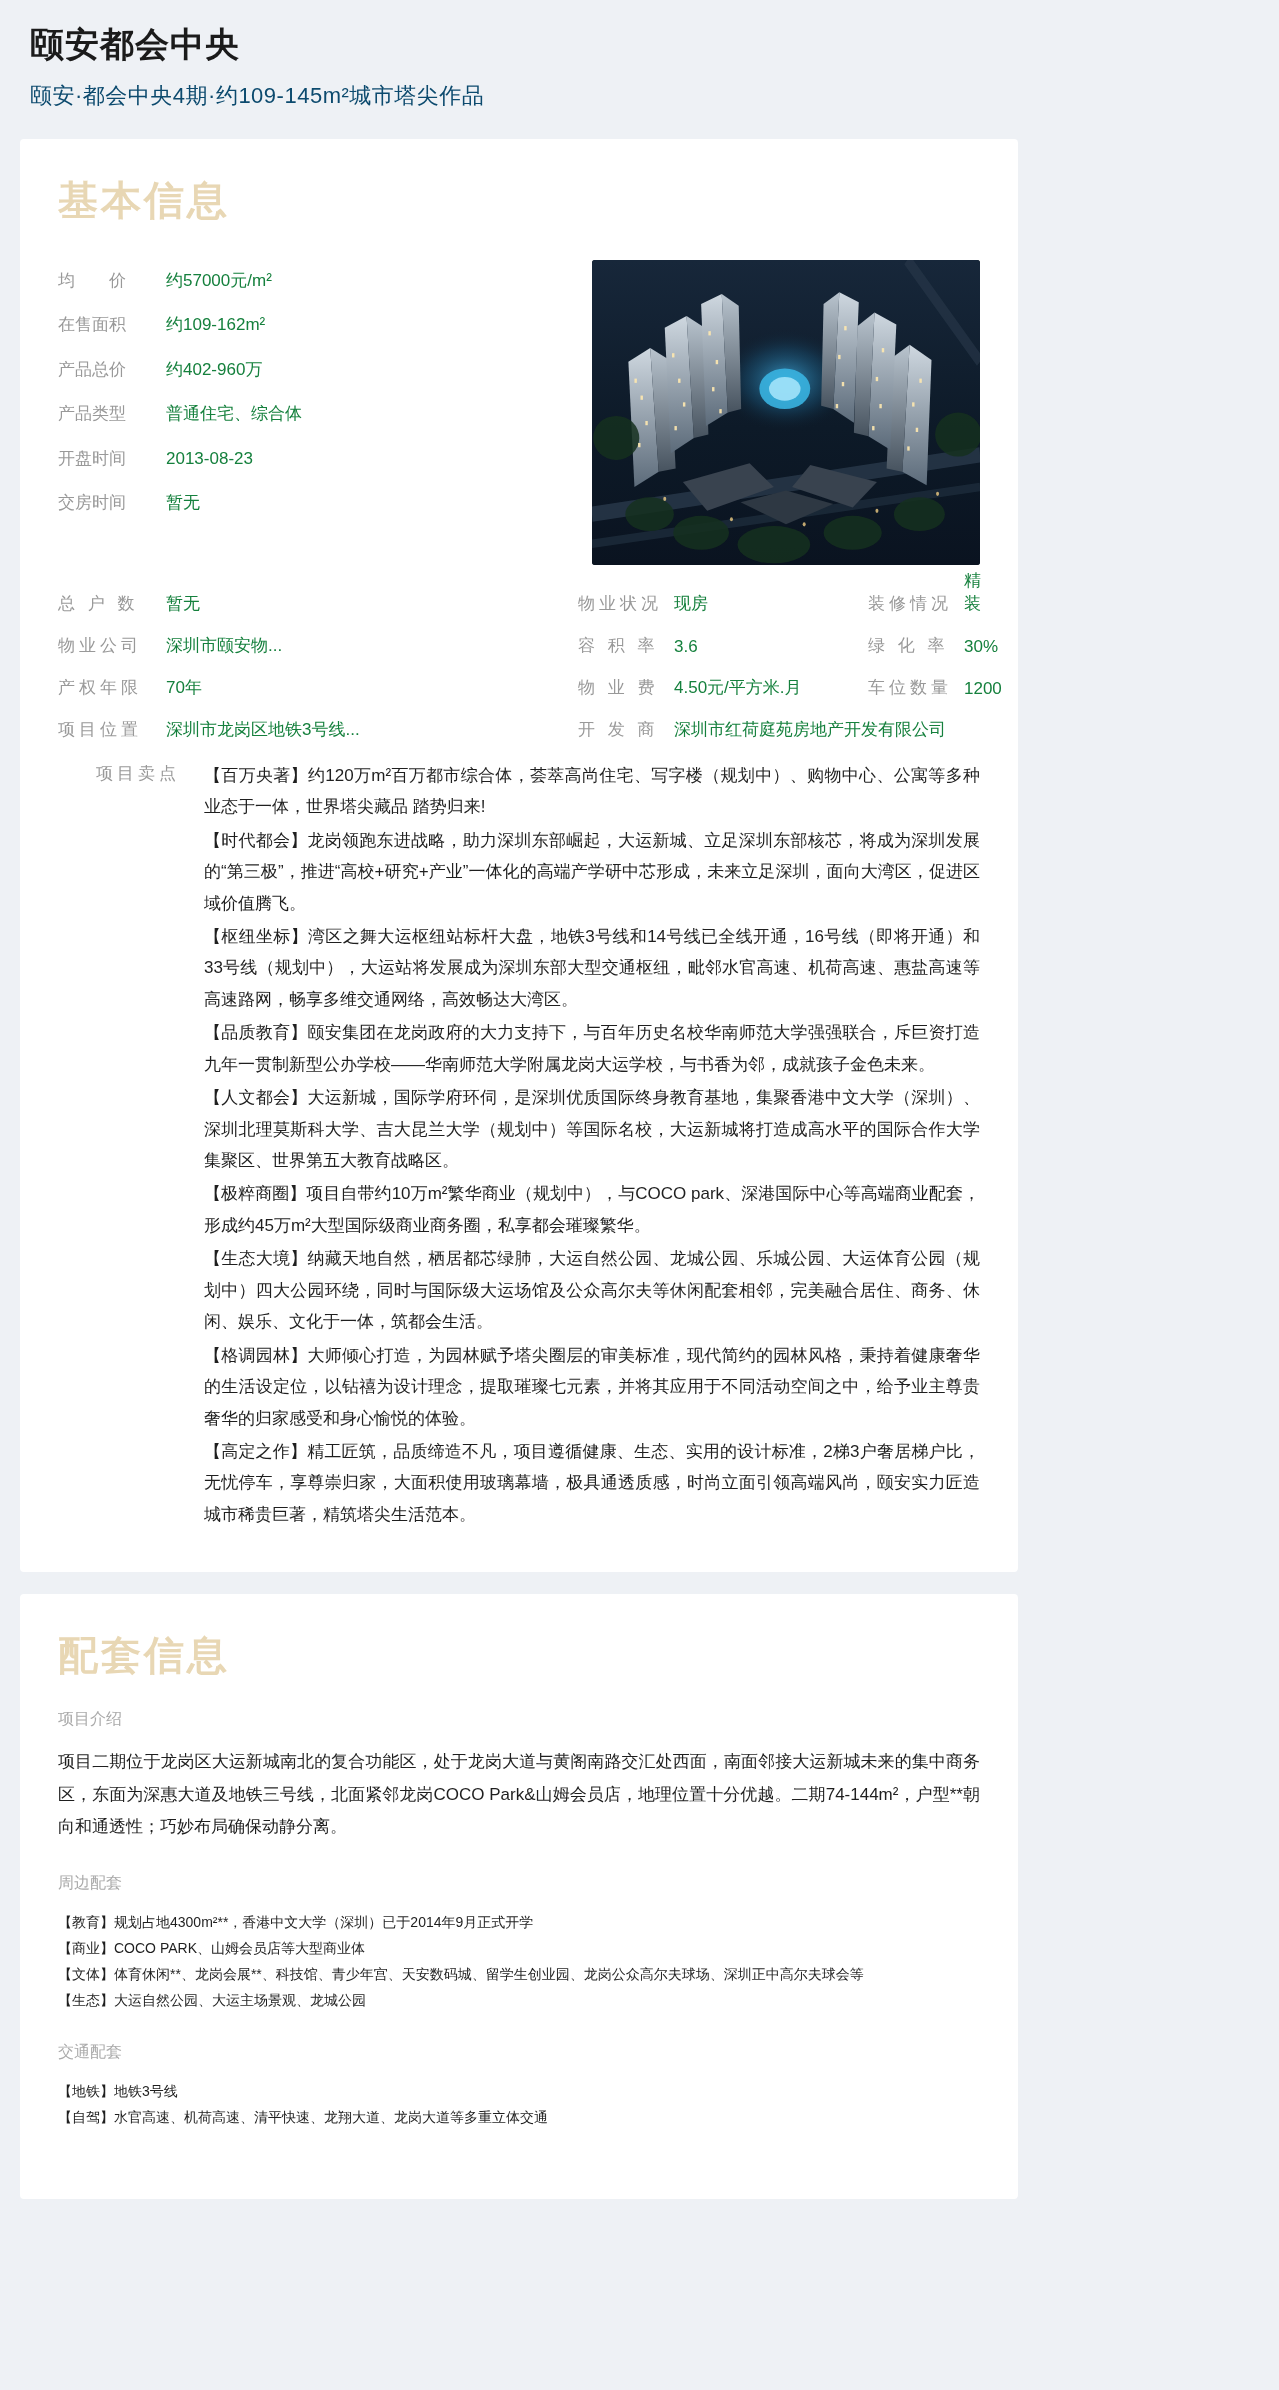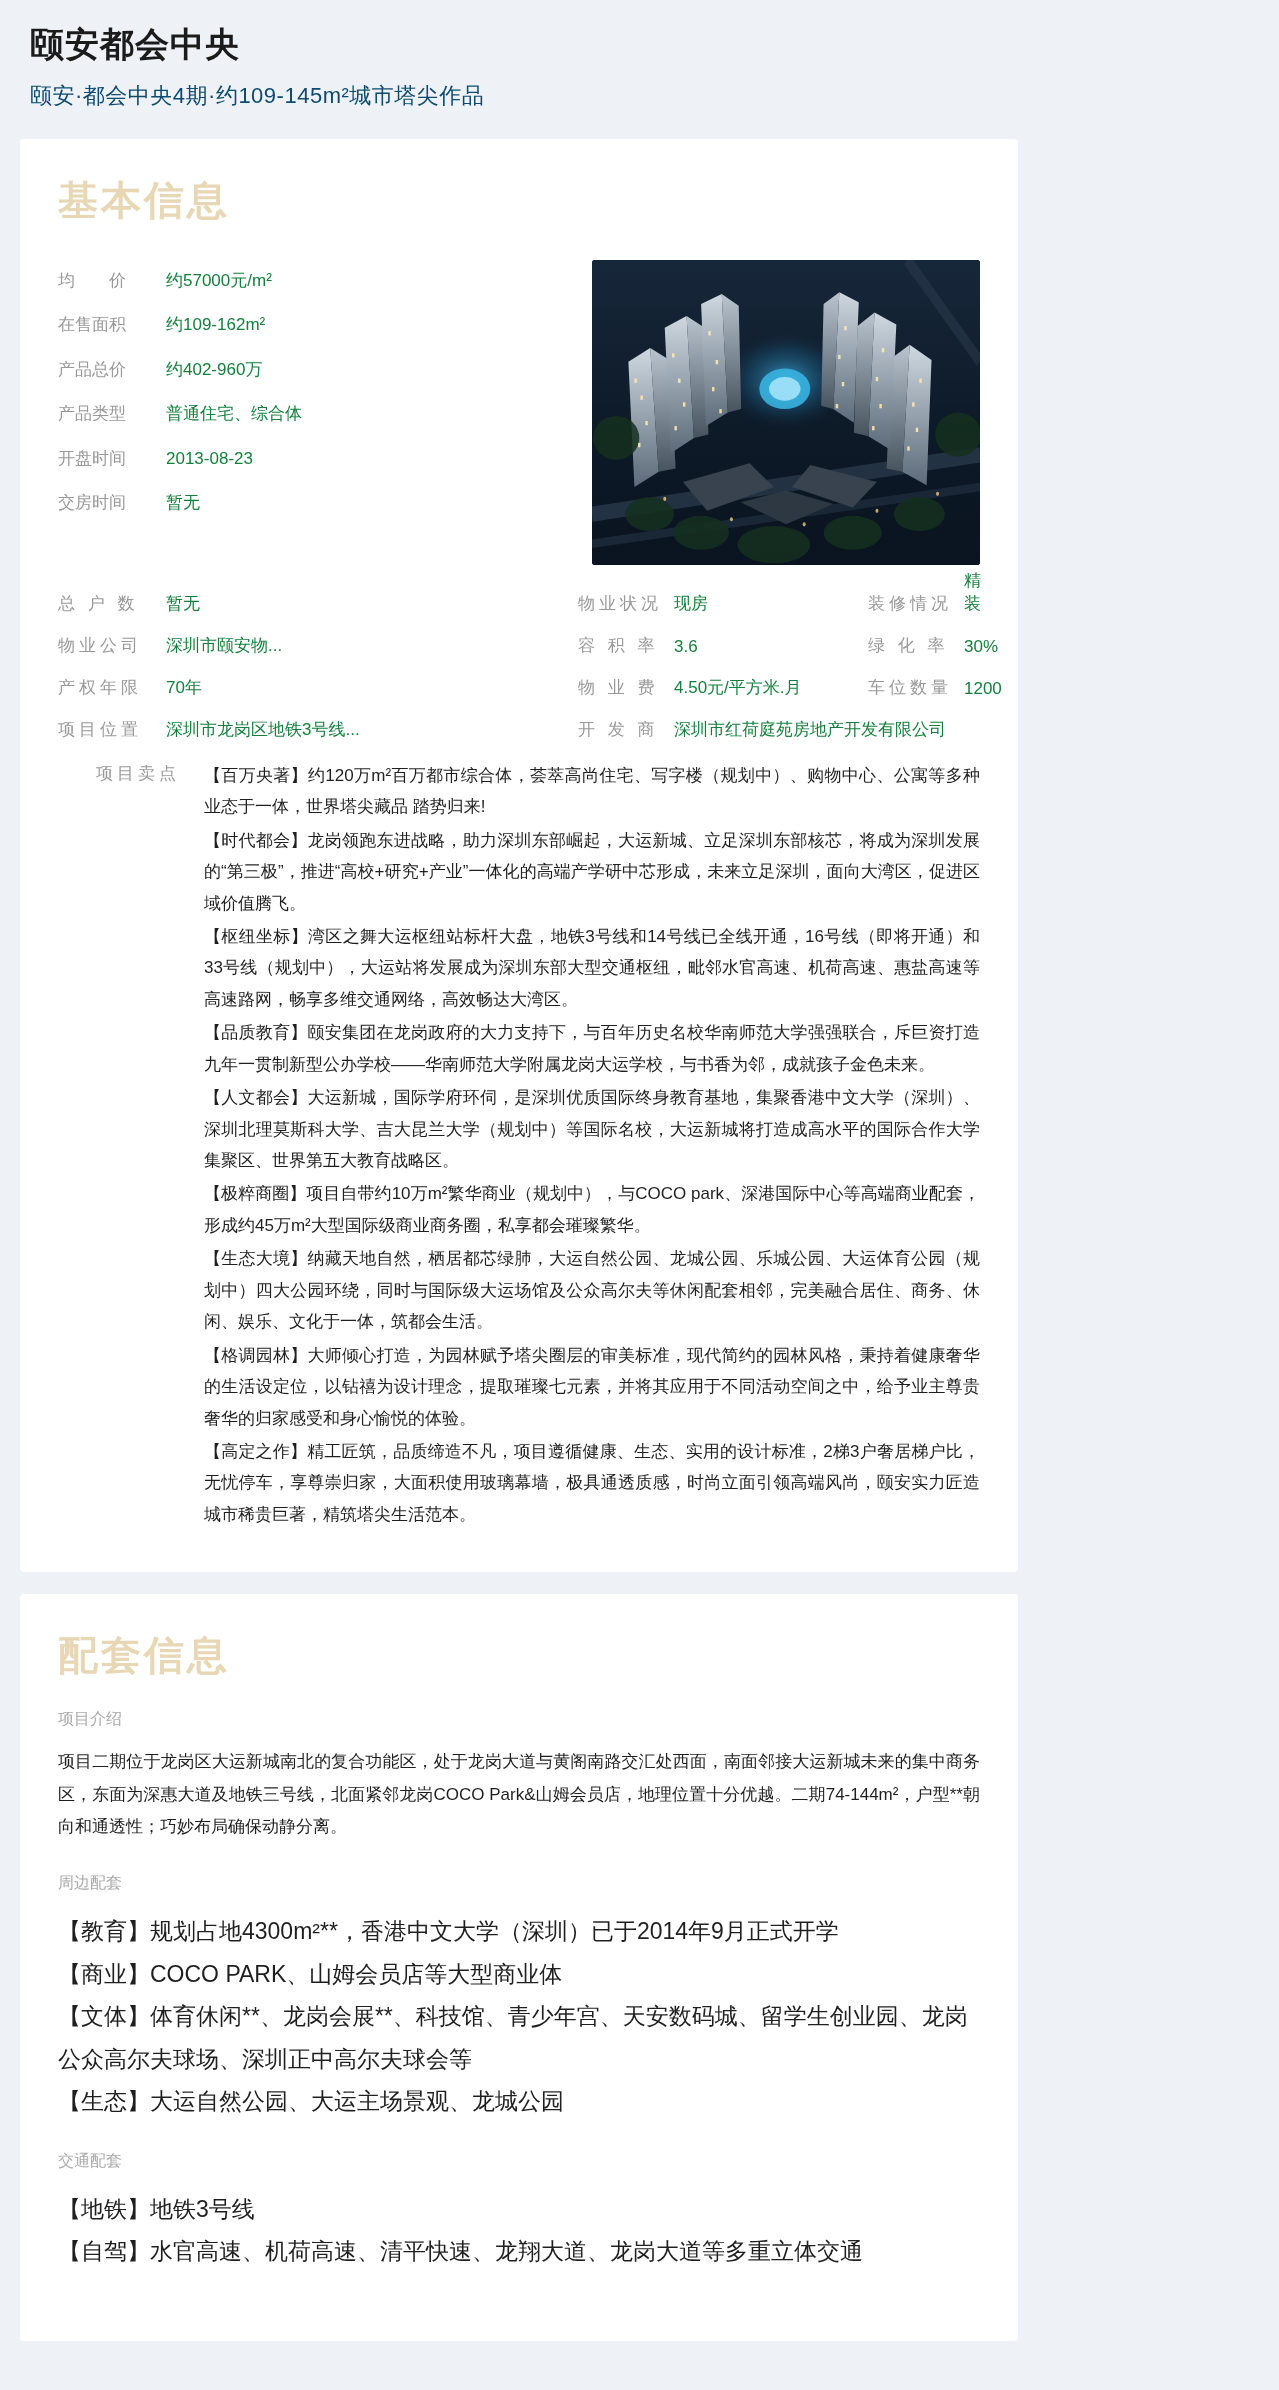--- a/index.html
+++ b/index.html
@@ -137,21 +137,21 @@
   }
   .para {
     font-size: 17px;
     color: #1f1f1f;
     line-height: 1.9;
     text-align: justify;
     margin-bottom: 30px;
   }
   .list-block { margin-bottom: 28px; }
   .list-line {
-    font-size: 23px;
+    font-size: 14px;
     color: #1f1f1f;
     line-height: 1.85;
   }
 </style>
 </head>
 <body>
 
 <div class="page">
 
   <div class="header">

